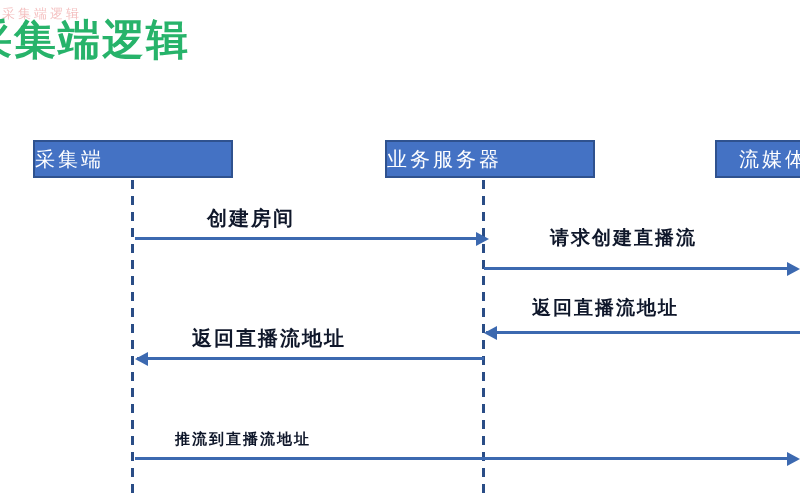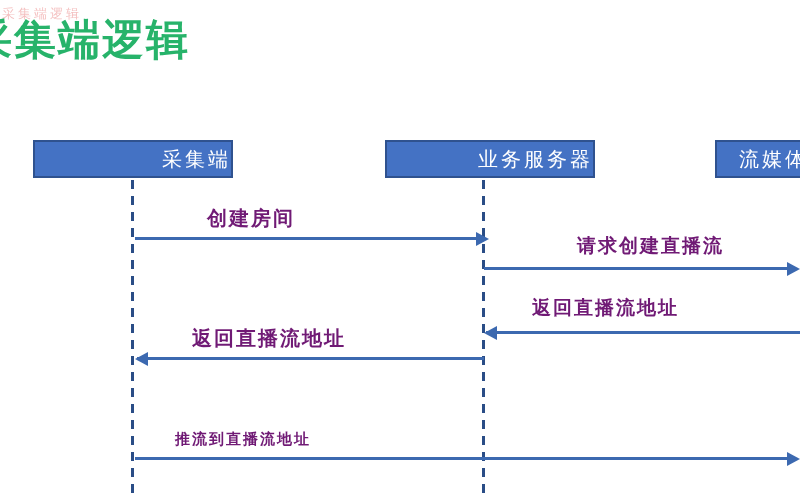--- a/index.html
+++ b/index.html
@@ -16,21 +16,21 @@
   
   .title{
     position:absolute;left:-30px;top:12px;margin:0;
     font-size:42px;font-weight:700;color:#27b36a;letter-spacing:2px;
     white-space:nowrap;
   }
   
   .actor{
     position:absolute;top:140px;height:38px;box-sizing:border-box;
     background:#4472c4;border:2px solid #2f528f;color:#ffffff;
-    display:flex;align-items:center;justify-content:flex-end;
+    display:flex;align-items:center;justify-content:flex-start;
     font-size:20px;letter-spacing:3px;
   }
   .actor-1{left:33px;width:200px;}
   .actor-2{left:385px;width:210px;}
   .actor-3{left:715px;width:200px;justify-content:flex-start;padding-left:22px;}
   
   .lifeline{
     position:absolute;top:180px;bottom:0;width:3px;
     background:repeating-linear-gradient(to bottom,#2a4d86 0 9px,transparent 9px 16px);
   }
@@ -42,25 +42,25 @@
   .head.right{border-width:7px 0 7px 13px;border-color:transparent transparent transparent #3c69b0;right:-11px;}
   .head.right.clipped{right:-4px;}
   .head.left{border-width:7px 13px 7px 0;border-color:transparent #3c69b0 transparent transparent;left:-2px;}
   .msg-1-line{left:135px;top:237px;width:343px;}
   .msg-2-line{left:484px;top:267px;width:312px;}
   .msg-3-line{left:486px;top:331px;width:314px;}
   .msg-4-line{left:137px;top:357px;width:347px;}
   .msg-5-line{left:135px;top:457px;width:661px;}
   
   .msg-label{
-    position:absolute;color:#701a75;font-size:20px;font-weight:600;
+    position:absolute;color:#0f172a;font-size:20px;font-weight:600;
     letter-spacing:2px;white-space:nowrap;
   }
   .msg-1-label{left:207px;top:205px;}
-  .msg-2-label{left:550px;top:233px;font-size:19px;margin-left:27px;}
+  .msg-2-label{left:550px;top:225px;font-size:19px;}
   .msg-3-label{left:532px;top:295px;font-size:19px;}
   .msg-4-label{left:192px;top:325px;}
   .msg-5-label{left:175px;top:430px;font-size:15px;}
 </style>
 </head>
 <body>
 
 <div class="stage">
 
   <div class="top-faint">采集端逻辑</div>

